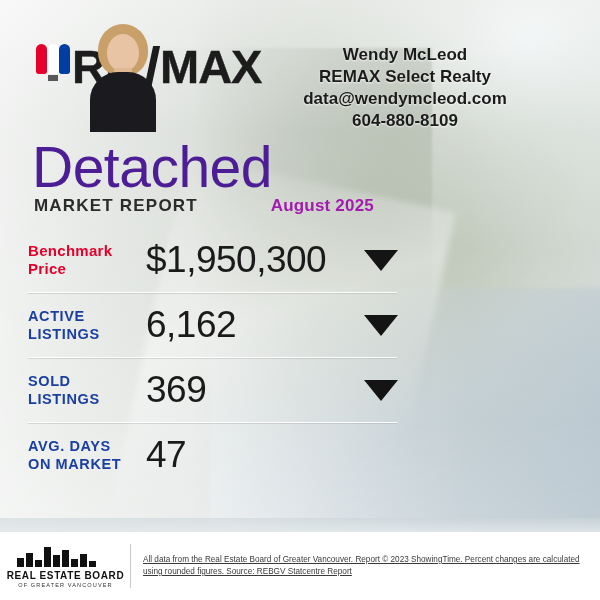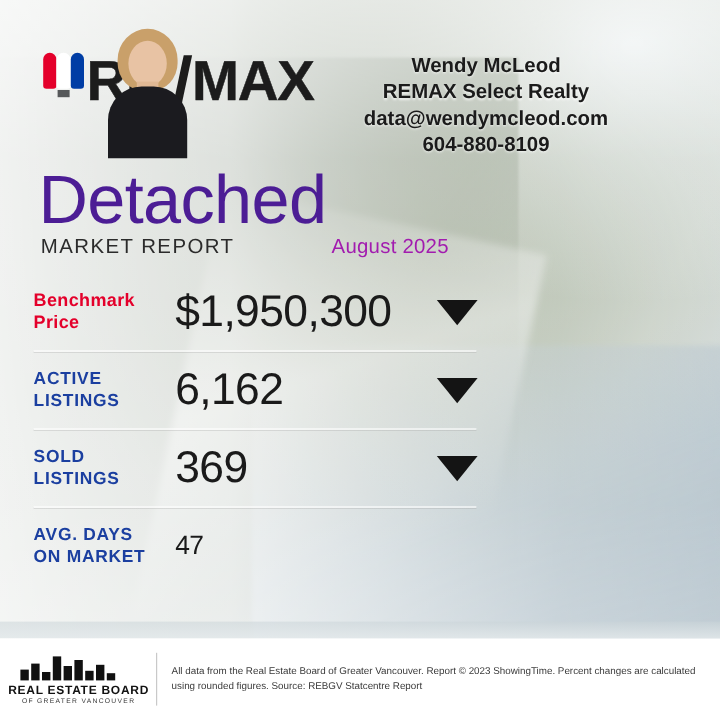--- a/index.html
+++ b/index.html
@@ -192,20 +192,21 @@
     line-height: 62px;
   }
   .subtitle-row {
     position: absolute;
     left: 34px;
     top: 196px;
     width: 360px;
     display: flex;
     justify-content: space-between;
     align-items: flex-start;
+    font-weight: bold;
   }
   .subtitle {
     font-size: 17px;
     letter-spacing: 1.2px;
     color: #2b2b2b;
   }
   .report-date {
     font-size: 17px;
     color: #a21caf;
     letter-spacing: 0.2px;
@@ -243,21 +244,21 @@
     letter-spacing: 0.6px;
   }
   .stat-value {
     flex: 1;
     font-size: 37px;
     color: #1a1a1a;
     letter-spacing: -0.5px;
     line-height: 42px;
   }
   .stat-value.small {
-    font-size: 22px;
+    font-size: 37px;
   }
   .arrow {
     width: 44px;
     display: flex;
     justify-content: center;
     align-items: center;
   }
   .arrow-down {
     width: 0; height: 0;
     border-left: 17px solid transparent;
@@ -317,20 +318,21 @@
     height: 44px;
     background: #c9c9c9;
     margin: 0 12px 0 2px;
   }
   .disclaimer {
     flex: 1;
     font-size: 8.2px;
     line-height: 12px;
     color: #3a3a3a;
     padding-right: 16px;
+    text-decoration: underline;
   }
   .bottom-band {
     position: absolute;
     left: 0; right: 0;
     bottom: 68px;
     height: 14px;
     background: linear-gradient(180deg, rgba(202,212,216,0.55), rgba(226,232,234,0.85));
   }
 </style>
 </head>

